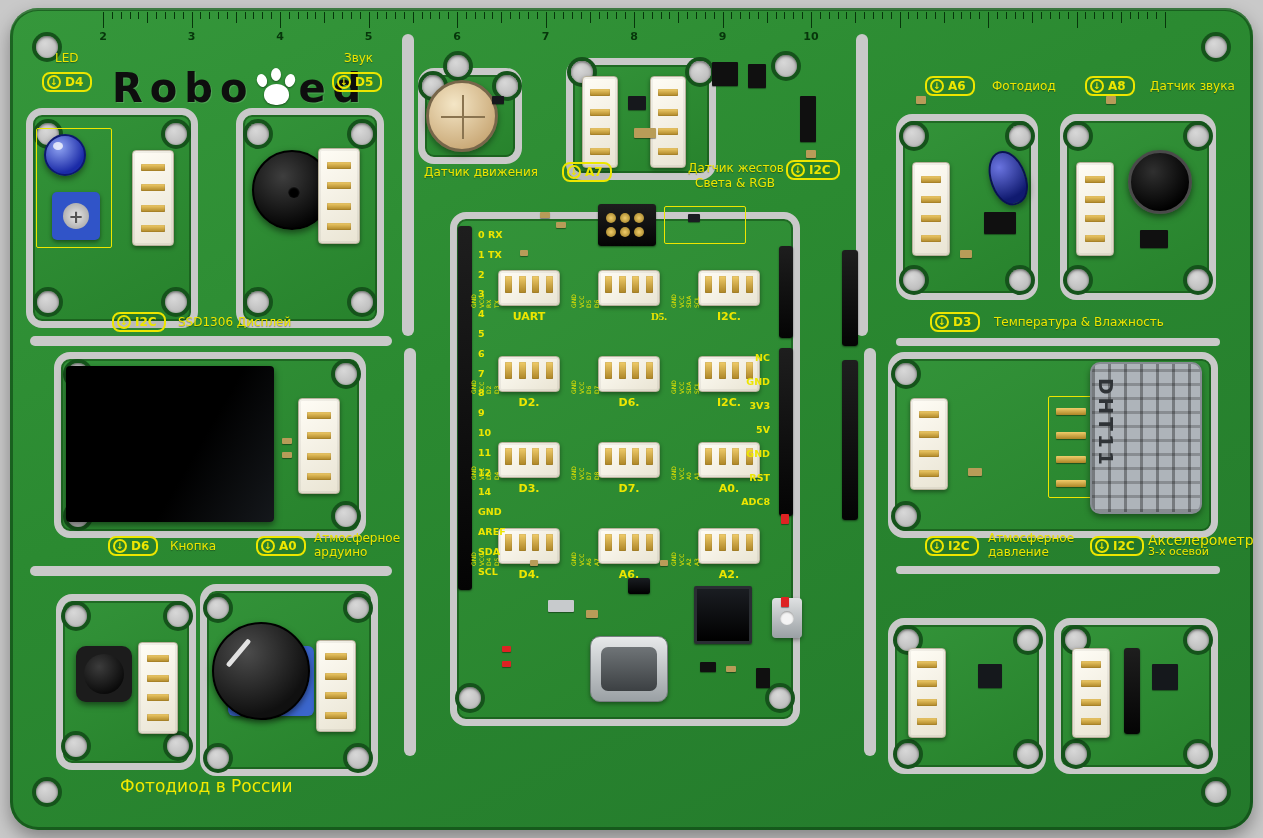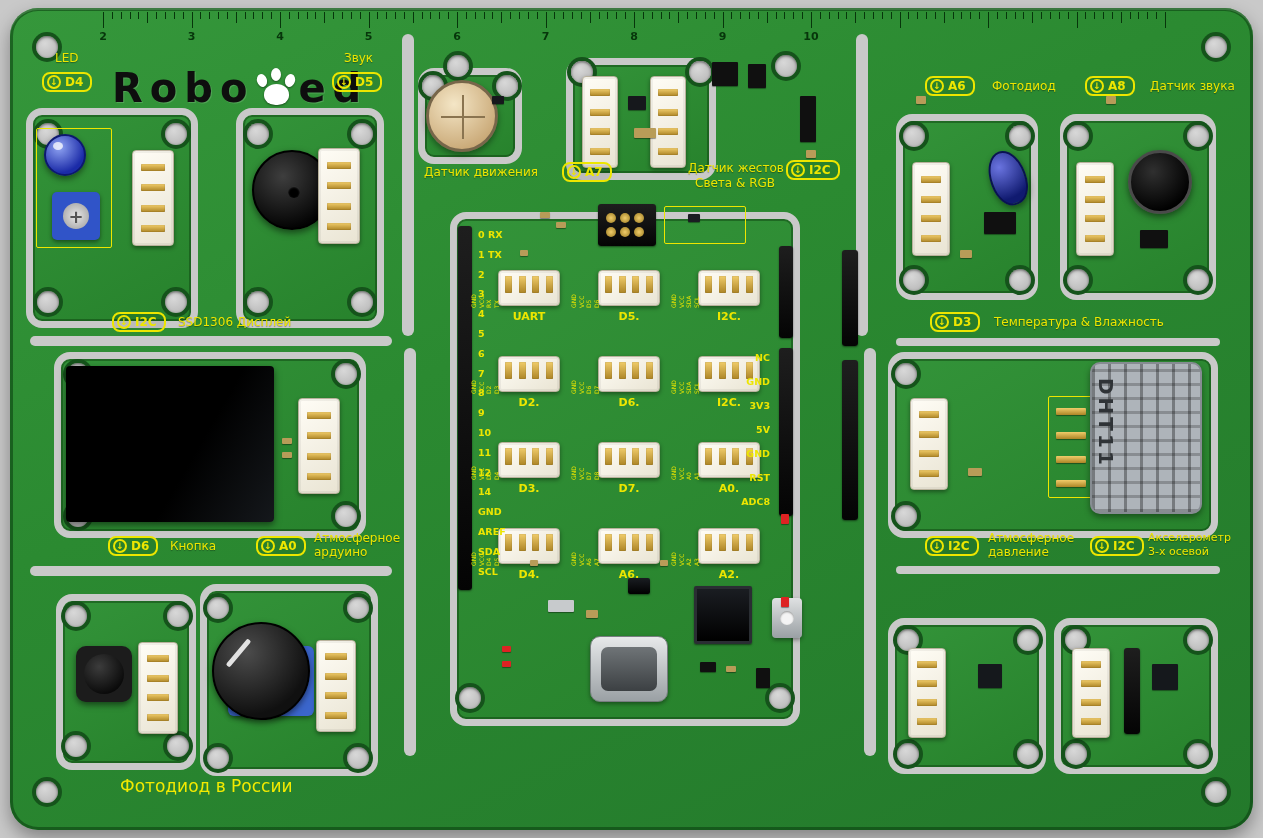--- a/index.html
+++ b/index.html
@@ -486,21 +486,21 @@
       <i class="pin"></i>
       <i class="pin"></i>
       <i class="pin"></i>
       <i class="pin"></i>
     </div>
 
   <span class="tag" style="left:1090px;top:536px">
       <span class="arr">↓</span>
       <span>I2C</span>
     </span>
-  <div class="ylabel" style="left:1148px;top:532px;font-size:11px">Акселерометр</div>
+  <div class="ylabel" style="left:1148px;top:532px;font-size:14px">Акселерометр</div>
   <div class="ylabel" style="left:1148px;top:546px;font-size:11px">3-х осевой</div>
   <div class="jst v" style="left:1072px;top:648px;width:38px;height:90px">
       <i class="pin"></i>
       <i class="pin"></i>
       <i class="pin"></i>
       <i class="pin"></i>
     </div>
   <div class="bheader" style="left:1124px;top:648px;width:16px;height:86px"></div>
 
   <div class="bheader" style="left:458px;top:226px;width:14px;height:364px"></div>
@@ -562,21 +562,21 @@
         <span class="pinmini">VCC</span>
         <span class="pinmini">RX</span>
         <span class="pinmini">TX</span>
       </div>
       <div class="jst h" style="left: 598px; top: 270px; width: 62px; height: 36px;">
         <i class="pin"></i>
         <i class="pin"></i>
         <i class="pin"></i>
         <i class="pin"></i>
       </div>
-      <div class="grovelab" style="left: 598px; top: 310px;">D5.</div>
+      <div class="grovelab" style="left: 628px; top: 310px; font-family: Liberation Serif, serif;">D5.</div>
       <div class="minis" style="left: 571px; top: 268px;">
         <span class="pinmini">GND</span>
         <span class="pinmini">VCC</span>
         <span class="pinmini">D5</span>
         <span class="pinmini">D6</span>
       </div>
       <div class="jst h" style="left: 698px; top: 270px; width: 62px; height: 36px;">
         <i class="pin"></i>
         <i class="pin"></i>
         <i class="pin"></i>

